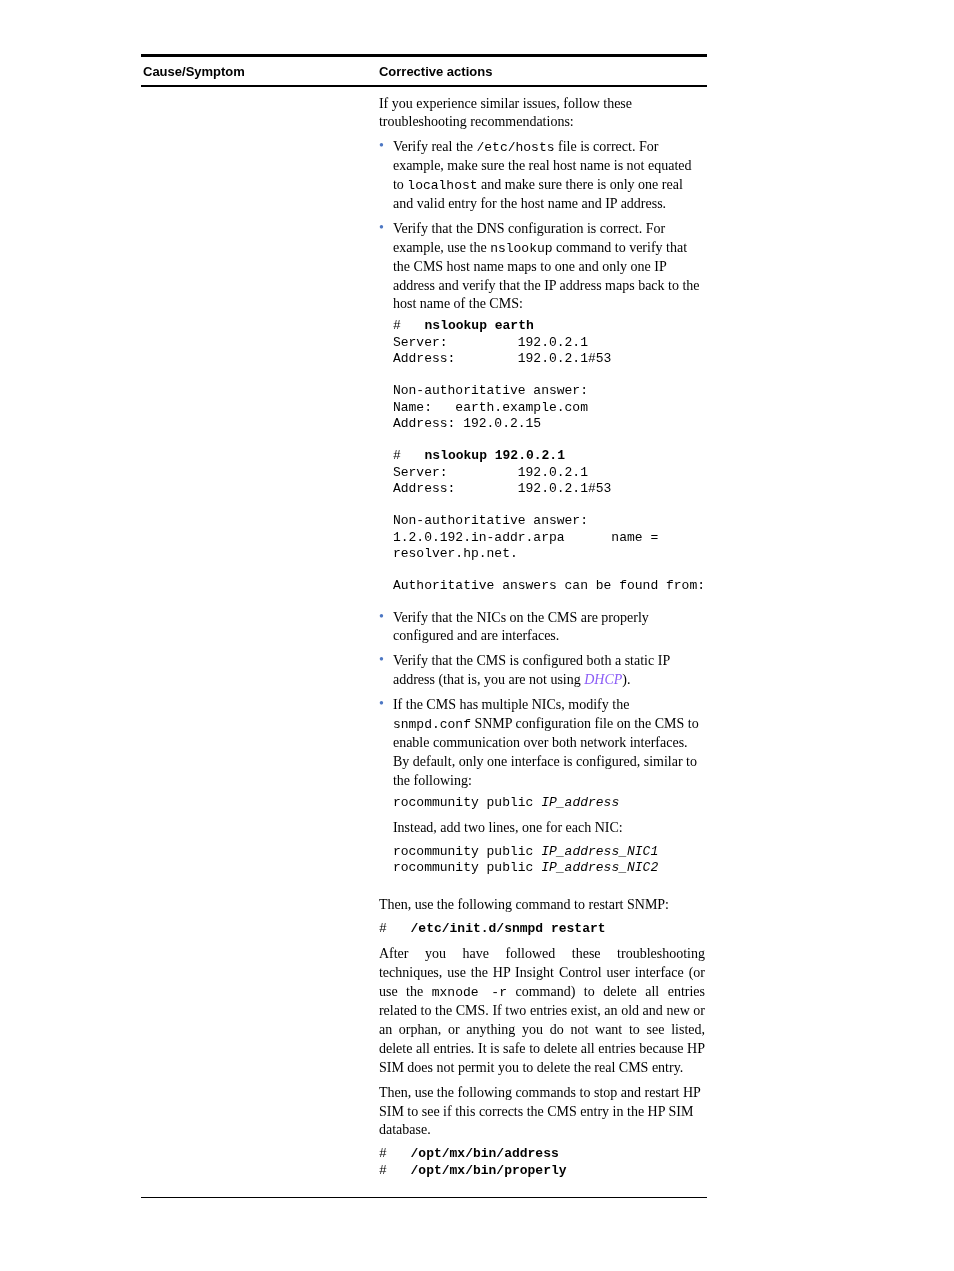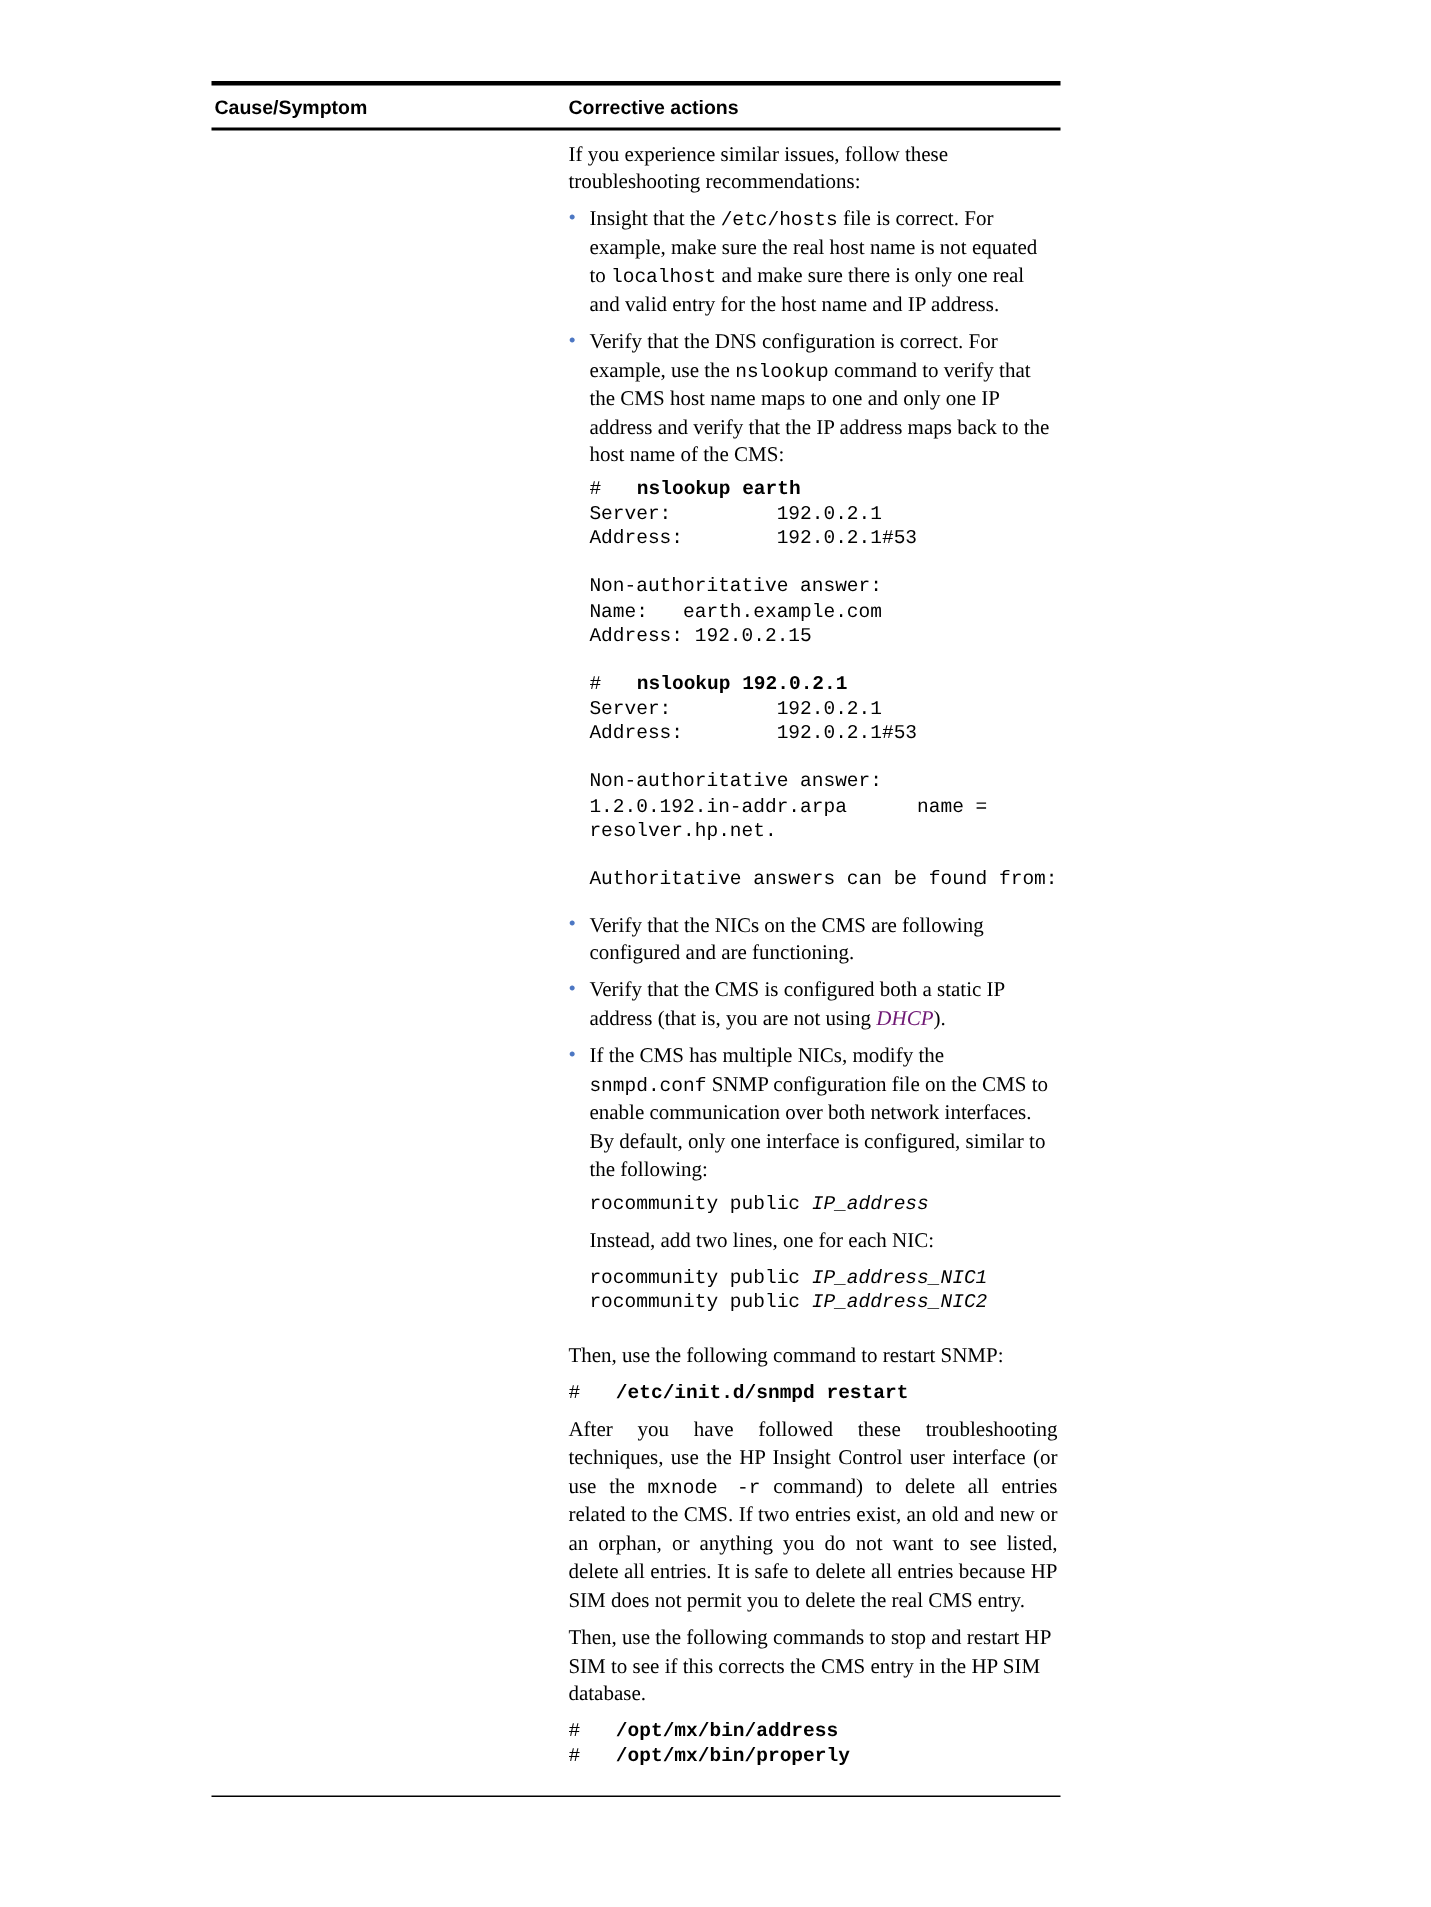--- a/index.html
+++ b/index.html
@@ -88,21 +88,21 @@
     line-height: 1.25;
   }
   .bold-mono {
     font-weight: 700;
     padding-left: 16px;
   }
   .ital-mono {
     font-style: italic;
   }
   a.link {
-    color: #701a75;
+    color: #8b5cf6;
     font-style: italic;
     text-decoration: none;
   }
   .footer {
     text-align: right;
     padding-top: 50px;
     font-size: 13.5px;
   }
 </style>
 </head>
@@ -123,21 +123,21 @@
             <hr class="rule-mid">
           </td>
         </tr>
       <tr>
         <td class="col-left"></td>
         <td class="col-right body-text">
           <p>If you experience similar issues, follow these troubleshooting recommendations:</p>
 
           <ul>
             <li>
-              <span>Insight that the </span><code class="mono">/etc/hosts</code><span> file is correct. For example, make sure the real host name is not equated to </span><code class="mono">localhost</code><span> and make sure there is only one real and valid entry for the host name and IP address.</span>
+              <span>Verify real the </span><code class="mono">/etc/hosts</code><span> file is correct. For example, make sure the real host name is not equated to </span><code class="mono">localhost</code><span> and make sure there is only one real and valid entry for the host name and IP address.</span>
             </li>
             <li>
               <span>Verify that the DNS configuration is correct. For example, use the </span><code class="mono">nslookup</code><span> command to verify that the CMS host name maps to one and only one IP address and verify that the IP address maps back to the host name of the CMS:</span>
 <pre class="mono"># <span class="bold-mono">nslookup earth</span>
 Server:         192.0.2.1
 Address:        192.0.2.1#53
 
 Non-authoritative answer:
 Name:   earth.example.com
 Address: 192.0.2.15
@@ -145,21 +145,21 @@
 # <span class="bold-mono">nslookup 192.0.2.1</span>
 Server:         192.0.2.1
 Address:        192.0.2.1#53
 
 Non-authoritative answer:
 1.2.0.192.in-addr.arpa      name = 
 resolver.hp.net.
 
 Authoritative answers can be found from:</pre>
             </li>
-            <li>Verify that the NICs on the CMS are following configured and are functioning.</li>
+            <li>Verify that the NICs on the CMS are properly configured and are interfaces.</li>
             <li>
               <span>Verify that the CMS is configured both a static IP address (that is, you are not using </span><a href="#" class="link">DHCP</a><span>).</span>
             </li>
             <li>
               <span>If the CMS has multiple NICs, modify the </span><code class="mono">snmpd.conf</code><span> SNMP configuration file on the CMS to enable communication over both network interfaces. By default, only one interface is configured, similar to the following:</span>
 <pre class="mono"><span>rocommunity public </span><span class="ital-mono">IP_address</span></pre>
               <p>Instead, add two lines, one for each NIC:</p>
 <pre class="mono"><span>rocommunity public </span><span class="ital-mono">IP_address_NIC1</span>
 <span>rocommunity public </span><span class="ital-mono">IP_address_NIC2</span></pre>
             </li>

